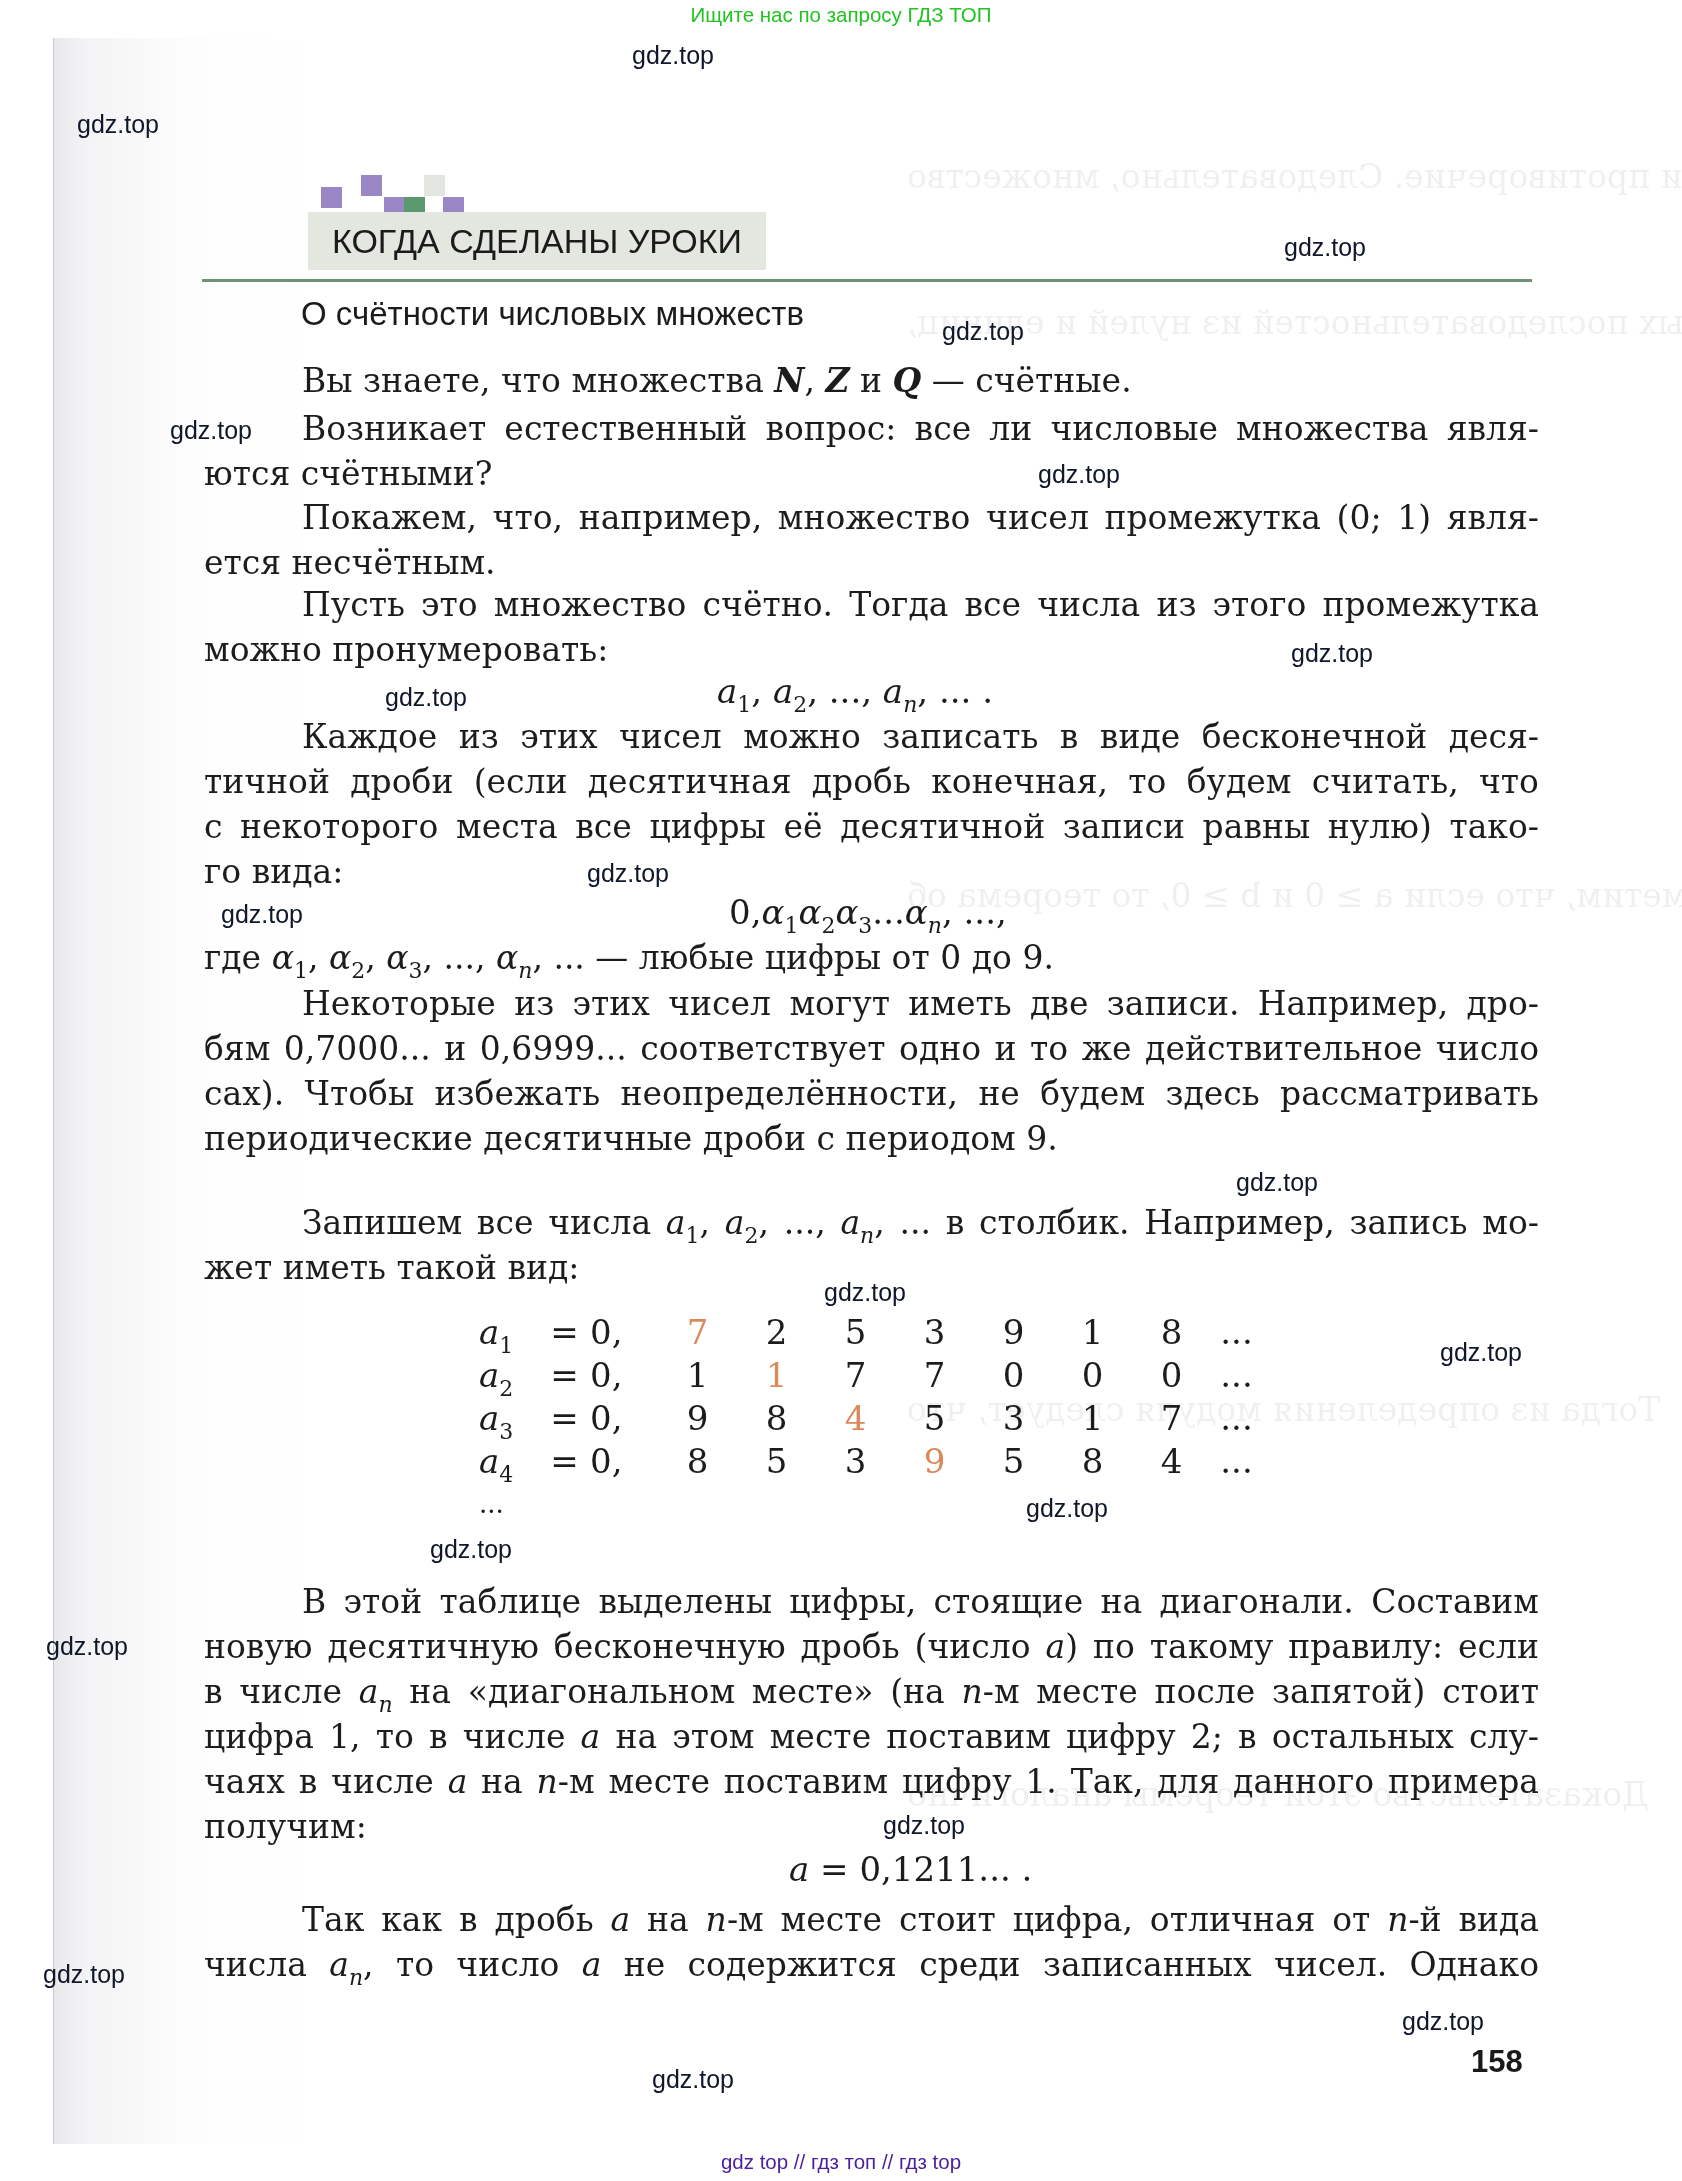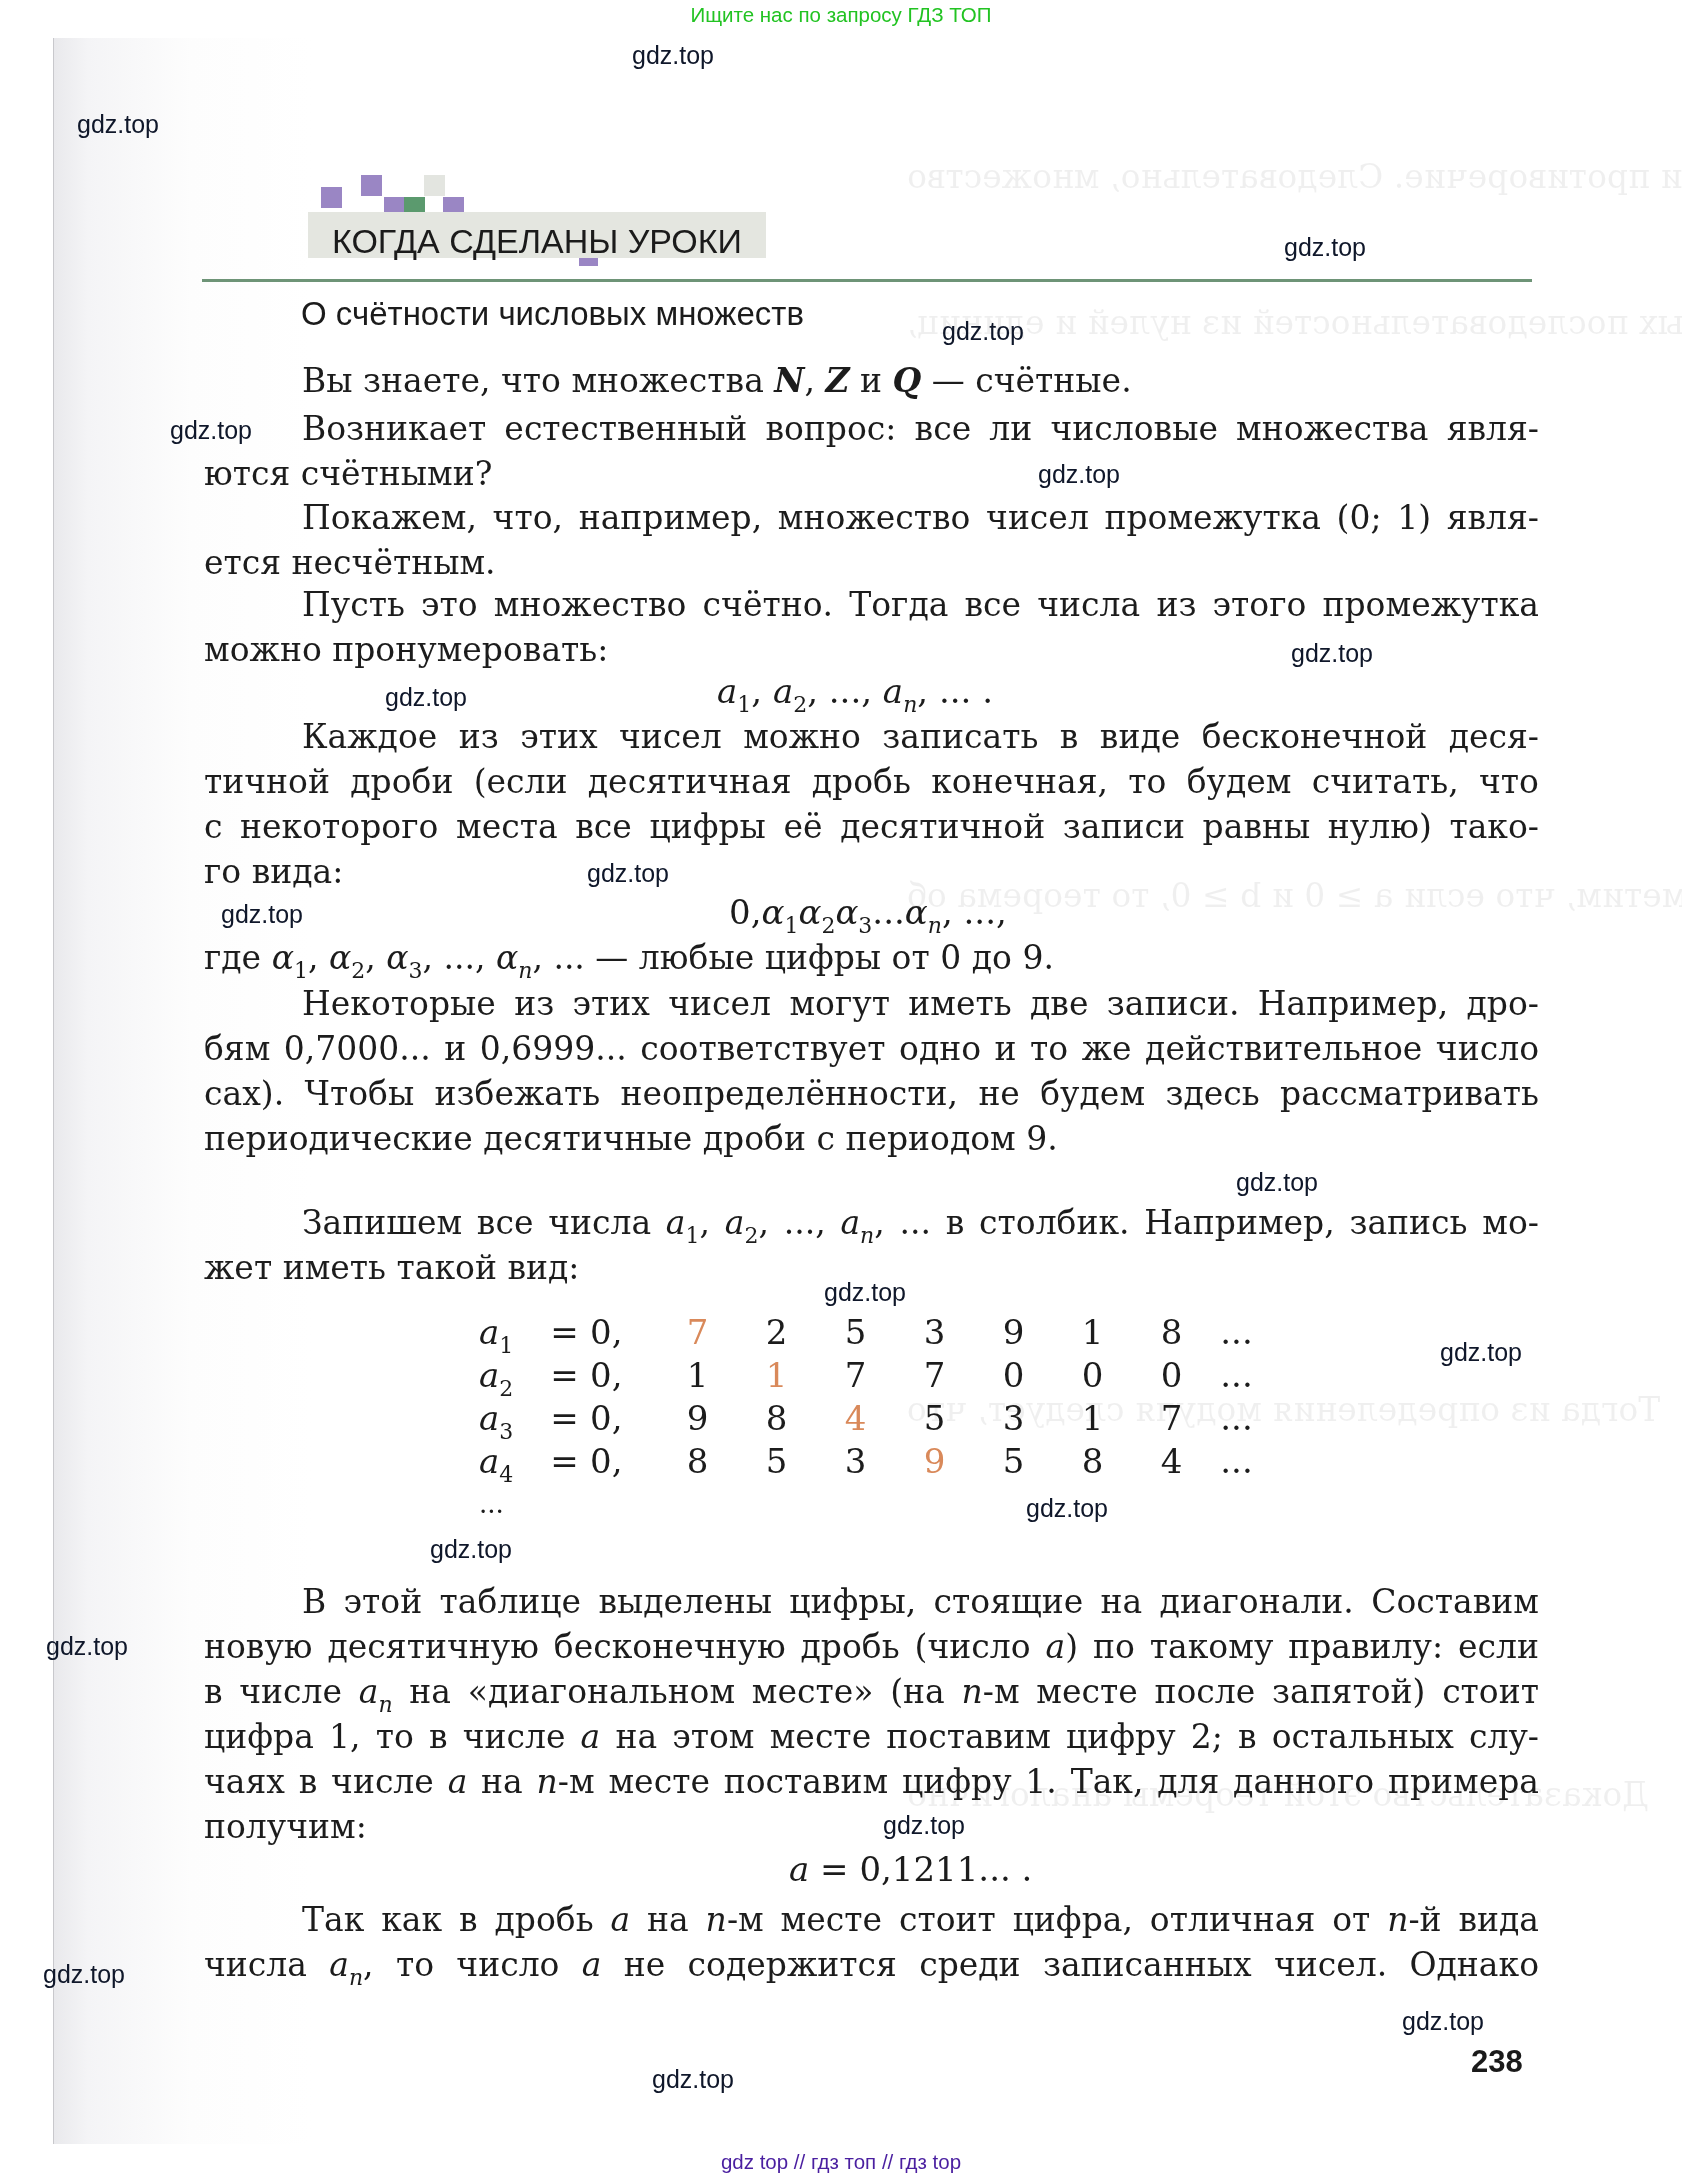--- a/index.html
+++ b/index.html
@@ -28,21 +28,21 @@
   }
   .bottom-banner {
     position: absolute; bottom: 6.8px; left: 0; width: 100%; text-align: center;
     color: #4a1fa0; font-family: "Liberation Sans", sans-serif; font-size: 20.5px;
   }
   .sq { position: absolute; width: 20.5px; height: 20.5px; }
   .sq.p { background: #9a86c4; }
   .sq.g { background: #5b9a6e; }
   .sq.l { background: #e3e5e0; }
   .section-label {
-    position: absolute; left: 308px; top: 212px; height: 46px;
+    position: absolute; left: 308px; top: 212px; height: 58px;
     background: #e4e6e0; padding: 0 24px;
     font-family: "Liberation Sans", sans-serif; font-size: 34px; line-height: 58px; color: #1b1b1b;
   }
   .rule {
     position: absolute; left: 202px; top: 279px; width: 1330px; height: 3.4px; background: #6e9477;
   }
   .subtitle {
     position: absolute; left: 301px; top: 295px;
     font-family: "Liberation Sans", sans-serif; font-size: 33px; color: #1b1b1b;
   }
@@ -218,21 +218,21 @@
 
 <div class="formula" style="left:789px;top:1849px;">
   <i>a</i> = 0,1211... .
 </div>
 
 <div class="text" style="top:1897px;">
   <span class="line" style="padding-left:98px;"><span>Так как в дробь </span><i>a</i><span> на </span><i>n</i><span>-м месте стоит цифра, отличная от </span><i>n</i><span>-й вида</span></span>
   <span class="line"><span>числа </span><i>a</i><sub><i>n</i></sub><span>, то число </span><i>a</i><span> не содержится среди записанных чисел. Однако</span></span>
 </div>
 
-<div class="page-num">238</div>
+<div class="page-num">158</div>
 
 <div id="watermarks">
     <div class="wm" style="left: 632px; top: 41px;">gdz.top</div>
     <div class="wm" style="left: 77px; top: 110px;">gdz.top</div>
     <div class="wm" style="left: 1284px; top: 233px;">gdz.top</div>
     <div class="wm" style="left: 942px; top: 317px;">gdz.top</div>
     <div class="wm" style="left: 170px; top: 416px;">gdz.top</div>
     <div class="wm" style="left: 1038px; top: 460px;">gdz.top</div>
     <div class="wm" style="left: 1291px; top: 639px;">gdz.top</div>
     <div class="wm" style="left: 385px; top: 683px;">gdz.top</div>

